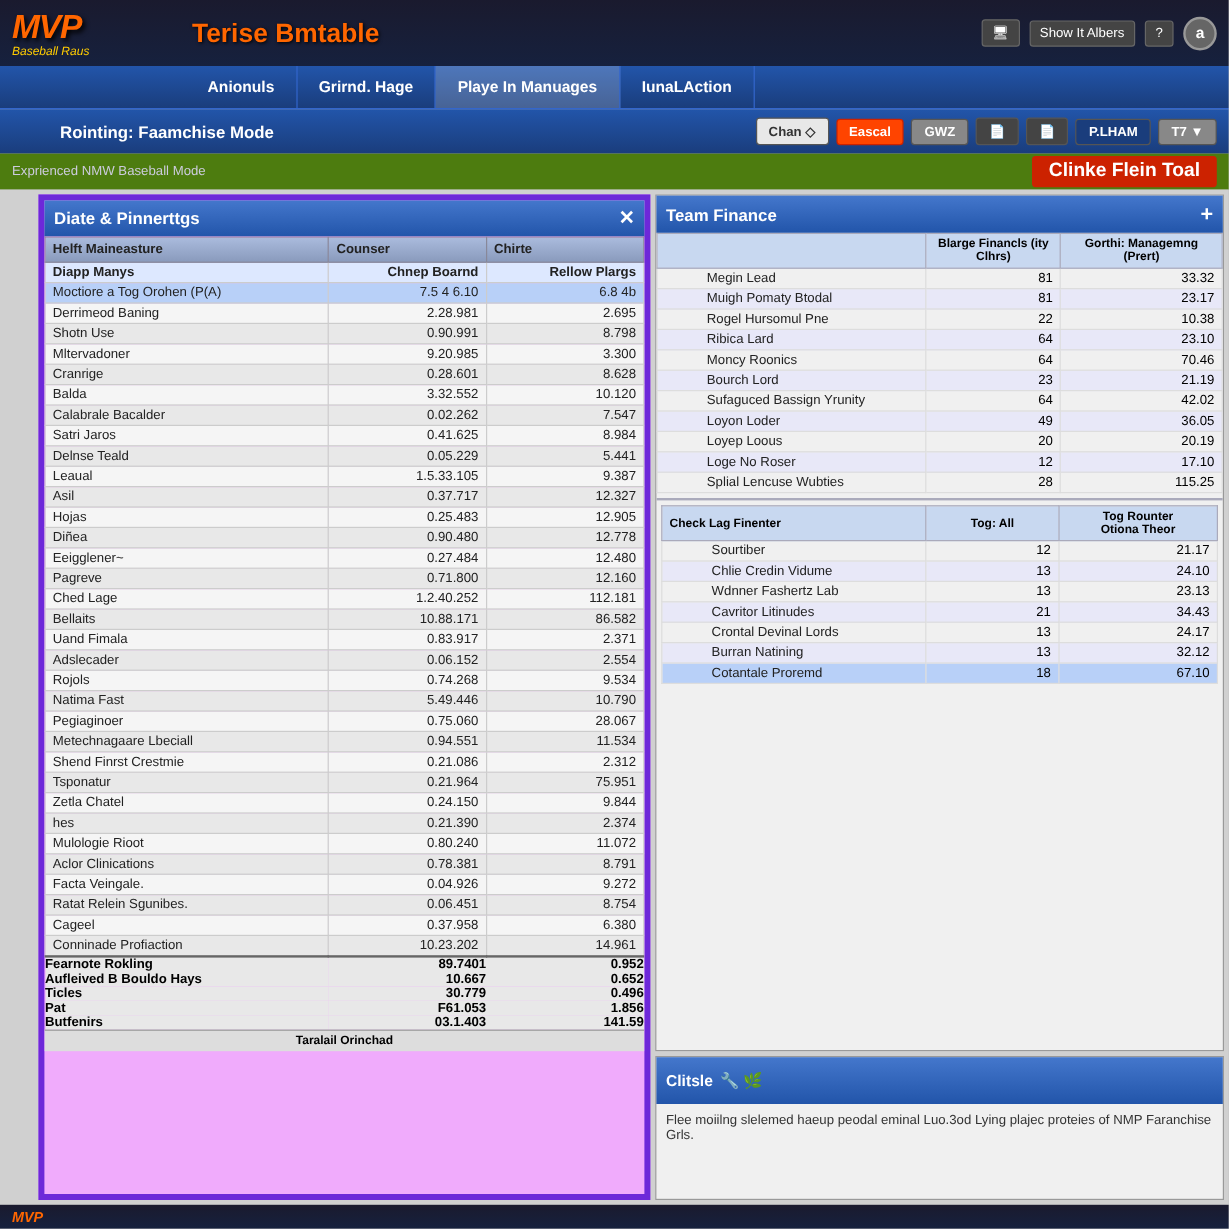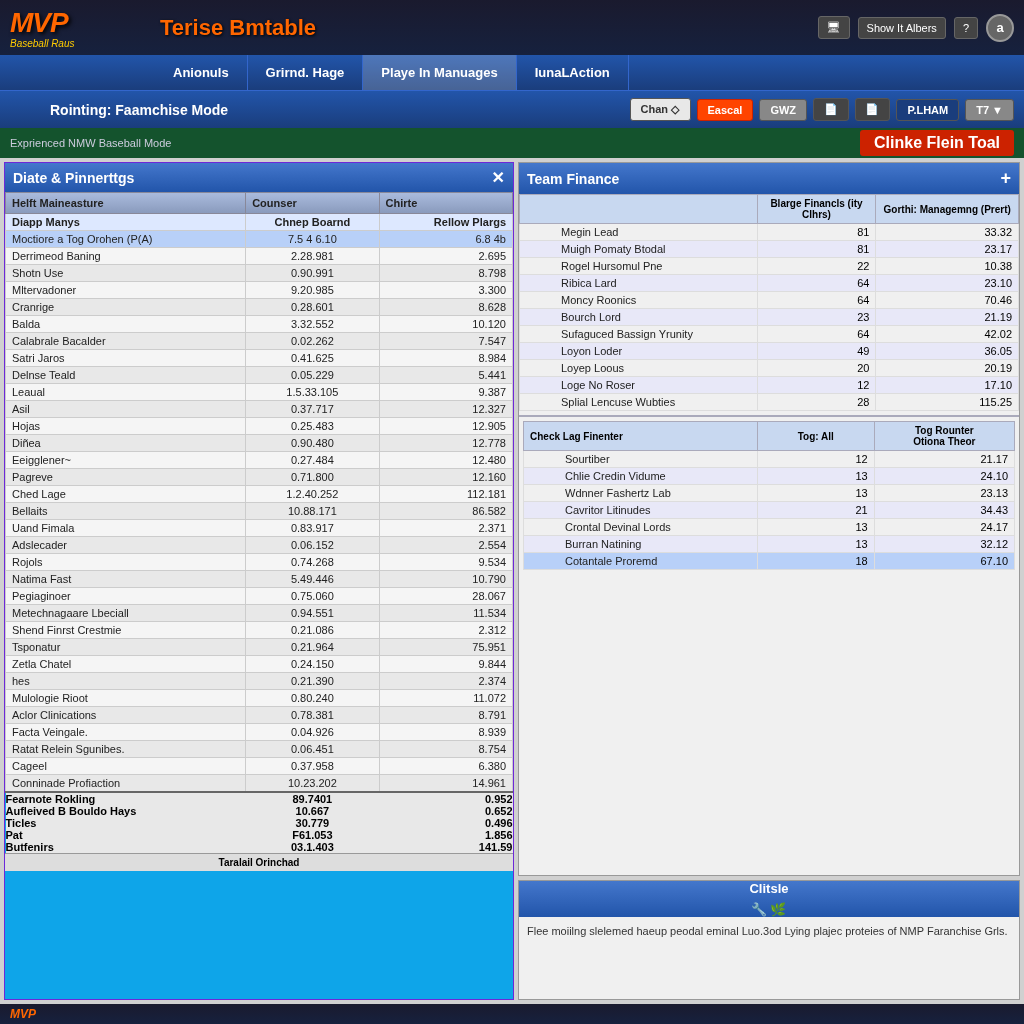--- a/index.html
+++ b/index.html
@@ -111,21 +111,21 @@
       border: 1px solid #555;
     }
     .mode-btn.chan { background: #e8e8e8; color: #333; }
     .mode-btn.eascal { background: #ff4400; color: #fff; border-color: #cc2200; }
     .mode-btn.grey { background: #888; color: #fff; }
     .mode-btn.dark { background: #444; color: #fff; }
     .mode-btn.blue-dark { background: #1a3d7c; color: #fff; }
 
     
     .exp-bar {
-      background: #14532d;
+      background: #4d7c0f;
       height: 30px;
       display: flex;
       align-items: center;
       padding: 0 10px;
       justify-content: space-between;
     }
     .exp-text { color: #ccd; font-size: 11px; }
     .exp-btn {
       background: #cc2200;
       color: #fff;
@@ -142,24 +142,25 @@
       display: flex;
       height: calc(1024px - 55px - 35px - 38px - 30px - 20px);
       background: #d0d0d0;
       gap: 4px;
       padding: 4px;
     }
 
     
     .left-panel {
       width: 510px;
-      background: #0ea5e9;
-      border: 1px solid #6d28d9;
+      background: #f0abfc;
+      border: 5px solid #6d28d9;
       display: flex;
       flex-direction: column;
+      margin-left: 28px;
     }
     .panel-header {
       background: linear-gradient(to bottom, #4477cc, #2255aa);
       color: #fff;
       padding: 5px 8px;
       font-size: 14px;
       font-weight: bold;
       display: flex;
       align-items: center;
       justify-content: space-between;
@@ -195,21 +196,21 @@
     }
     .data-table tbody tr.highlighted {
       background: #b8d0f8;
     }
     .data-table tbody td {
       padding: 2px 6px;
       border: 1px solid #ccc;
       color: #222;
     }
     .col-name { width: 180px; }
-    .col-val1 { width: 100px; text-align: center; }
+    .col-val1 { width: 100px; text-align: right; }
     .col-val2 { width: 100px; text-align: right; }
 
     .table-footer {
       background: #ddd;
       padding: 3px 6px;
       font-size: 10px;
       font-weight: bold;
       border-top: 1px solid #999;
       text-align: center;
     }
@@ -262,27 +263,25 @@
     .clitse-panel {
       background: #f0f0f0;
       border: 1px solid #999;
       height: 120px;
       display: flex;
       flex-direction: column;
     }
     .clitse-header {
       background: linear-gradient(to bottom, #4477cc, #2255aa);
       color: #fff;
-      padding: 0 8px;
+      padding: 12px 8px;
       font-size: 13px;
       font-weight: bold;
       display: flex;
-      align-items: center;
       gap: 6px;
-      flex-direction: column;
     }
     .clitse-body {
       padding: 8px;
       font-size: 11px;
       color: #333;
       flex: 1;
     }
 
     
     ::-webkit-scrollbar { width: 8px; }
@@ -511,21 +510,21 @@
       <td class="col-val2">11.072</td>
     </tr>
             <tr>
       <td class="col-name">Aclor Clinications</td>
       <td class="col-val1">0.78.381</td>
       <td class="col-val2">8.791</td>
     </tr>
             <tr>
       <td class="col-name">Facta Veingale.</td>
       <td class="col-val1">0.04.926</td>
-      <td class="col-val2">8.939</td>
+      <td class="col-val2">9.272</td>
     </tr>
             <tr>
       <td class="col-name">Ratat Relein Sgunibes.</td>
       <td class="col-val1">0.06.451</td>
       <td class="col-val2">8.754</td>
     </tr>
             <tr>
       <td class="col-name">Cageel</td>
       <td class="col-val1">0.37.958</td>
       <td class="col-val2">6.380</td>

